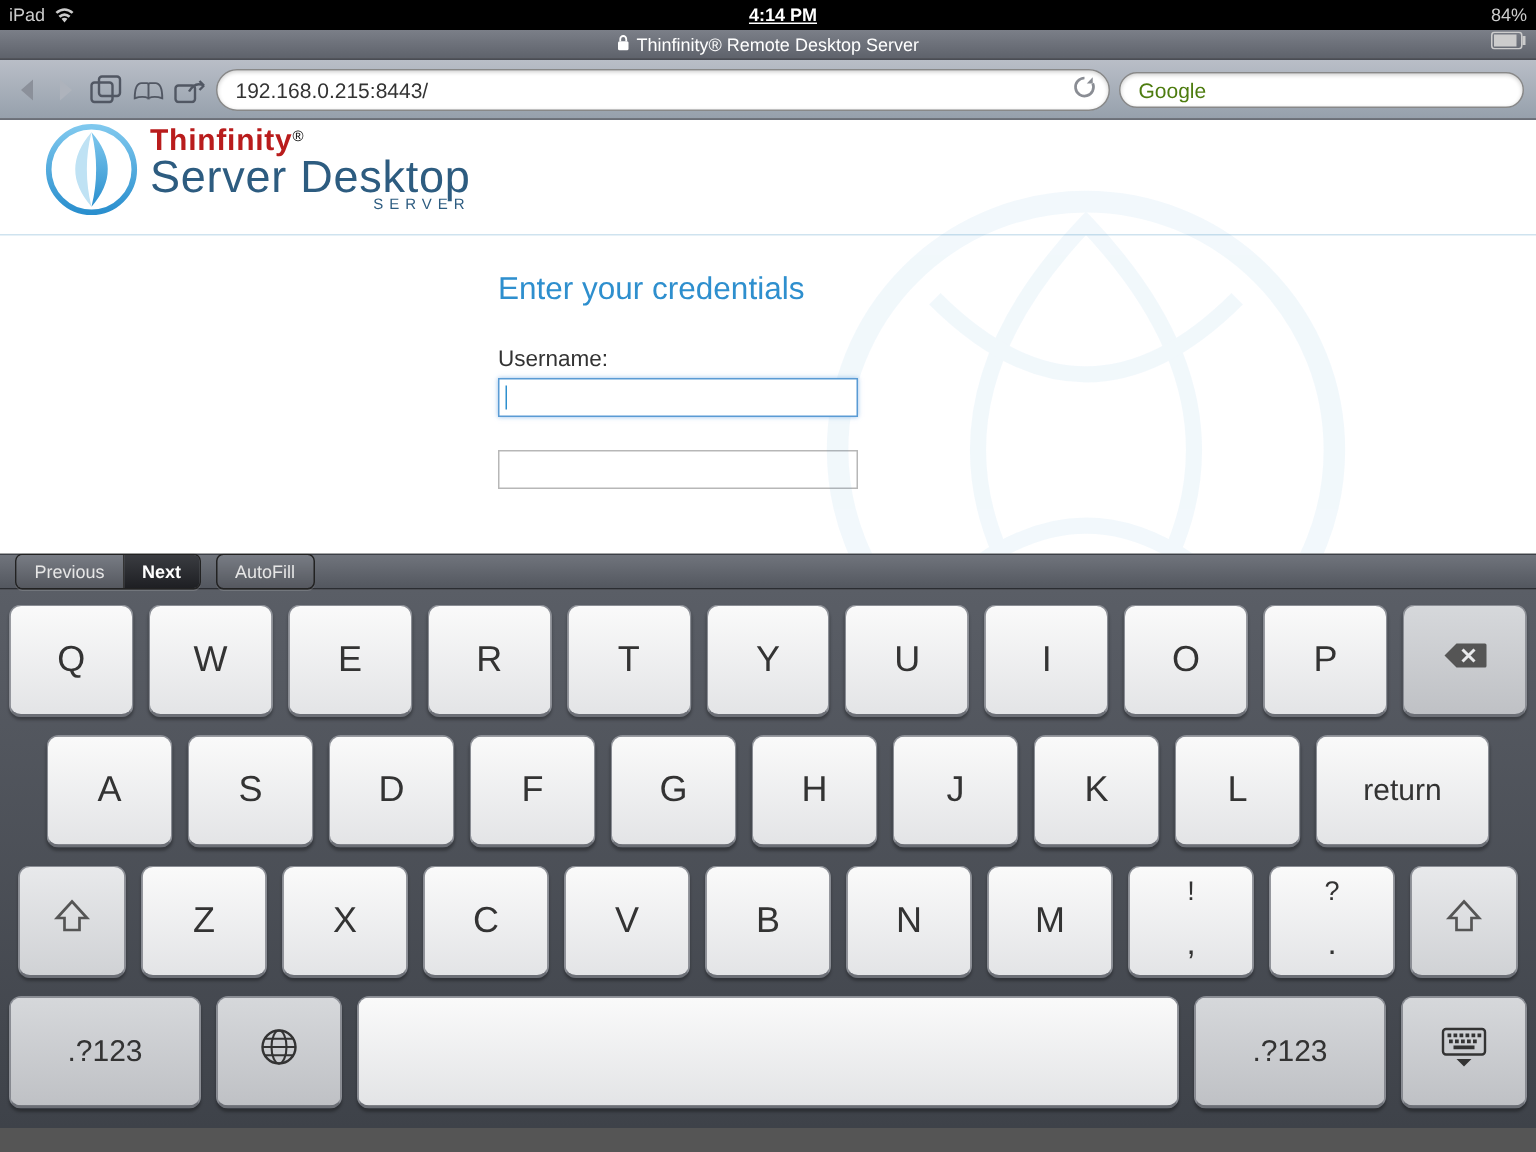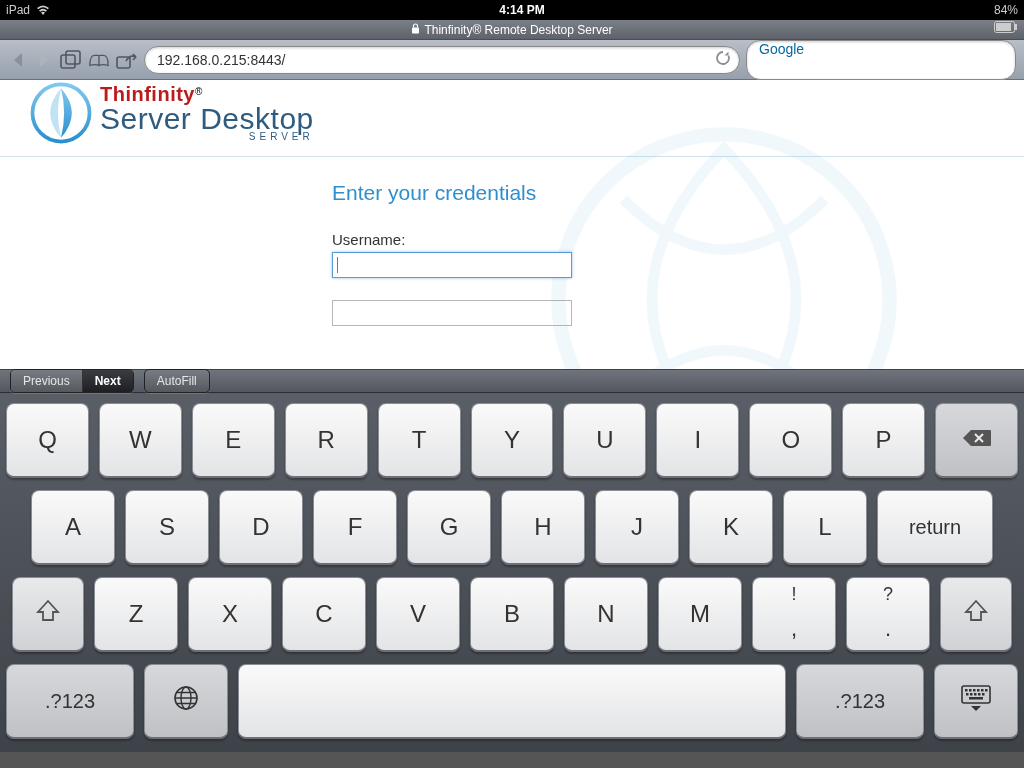--- a/index.html
+++ b/index.html
@@ -1,36 +1,36 @@
 <!DOCTYPE html>
 <html><head>
 <meta charset="utf-8">
 <style>
   * { margin: 0; padding: 0; box-sizing: border-box; font-family: -apple-system, Helvetica, Arial, sans-serif; }
   html, body { width: 1024px; height: 768px; overflow: hidden; background: #555; }
 
   
   .statusbar { height: 20px; background: #000; color: #ccc; display: flex; align-items: center; font-size: 12px; padding: 0 6px; }
   .statusbar .left { display: flex; align-items: center; gap: 6px; }
-  .statusbar .center { flex: 1; text-align: center; color: #fff; font-weight: bold; }
+  .statusbar .center { flex: 1; text-align: center; color: #fff; font-weight: bold; text-decoration: underline; }
   .statusbar .right { display: flex; align-items: center; gap: 4px; flex-direction: column; }
   .wifi-icon svg, .bt-icon svg, .battery-icon svg { display: block; }
 
   
   .pagetitle { height: 20px; background: linear-gradient(#7b7f88, #5e626b); color: #fff; font-size: 12px; display: flex; align-items: center; justify-content: center; border-bottom: 1px solid #4a4d55; }
   .pagetitle .lock { margin-right: 4px; }
 
   
   .toolbar { height: 40px; background: linear-gradient(#b9bec7, #96a0ac); border-bottom: 1px solid #6b6f78; display: flex; align-items: center; padding: 0 8px; gap: 6px; }
   .toolbar .navbtn { width: 20px; height: 20px; display: flex; align-items: center; justify-content: center; color: #6b6f78; }
   .toolbar .icn { color: #515763; width: 22px; height: 22px; display:flex; align-items:center; justify-content:center; }
   .urlfield { flex: 1; height: 28px; background: #fff; border: 1px solid #888; border-radius: 14px; display: flex; align-items: center; padding: 0 8px 0 12px; font-size: 14px; color: #333; box-shadow: inset 0 1px 3px rgba(0,0,0,0.2); }
   .urlfield .urltext { flex: 1; }
   .urlfield .reload { color: #888; }
-  .searchfield { width: 270px; height: 40px; background: #fff; border: 1px solid #888; border-radius: 14px; display: flex; align-items: flex-start; padding: 0 12px; font-size: 14px; color: #0369a1; box-shadow: inset 0 1px 3px rgba(0,0,0,0.2); }
+  .searchfield { width: 270px; height: 24px; background: #fff; border: 1px solid #888; border-radius: 14px; display: flex; align-items: center; padding: 0 12px; font-size: 14px; color: #4d7c0f; box-shadow: inset 0 1px 3px rgba(0,0,0,0.2); }
 
   
   .webcontent { height: 289px; background: #fff; overflow: hidden; position: relative; }
   .logo-row { display: flex; align-items: center; padding: 2px 0 8px 30px; }
   .logo-mark { width: 62px; height: 62px; position: relative; }
   .logo-text { margin-left: 8px; line-height: 1; }
   .logo-text .brand { font-size: 20px; color: #b91c1c; font-weight: 700; letter-spacing: 0.5px; margin-top: 32px; }
   .logo-text .reg { font-size: 10px; vertical-align: super; }
   .logo-text .prod { font-size: 30px; color: #2d5c80; font-weight: 300; letter-spacing: 0.5px; }
   .logo-text .sub { font-size: 10px; color: #2d5c80; letter-spacing: 4px; text-align: right; display:block; margin-top:-2px; }

